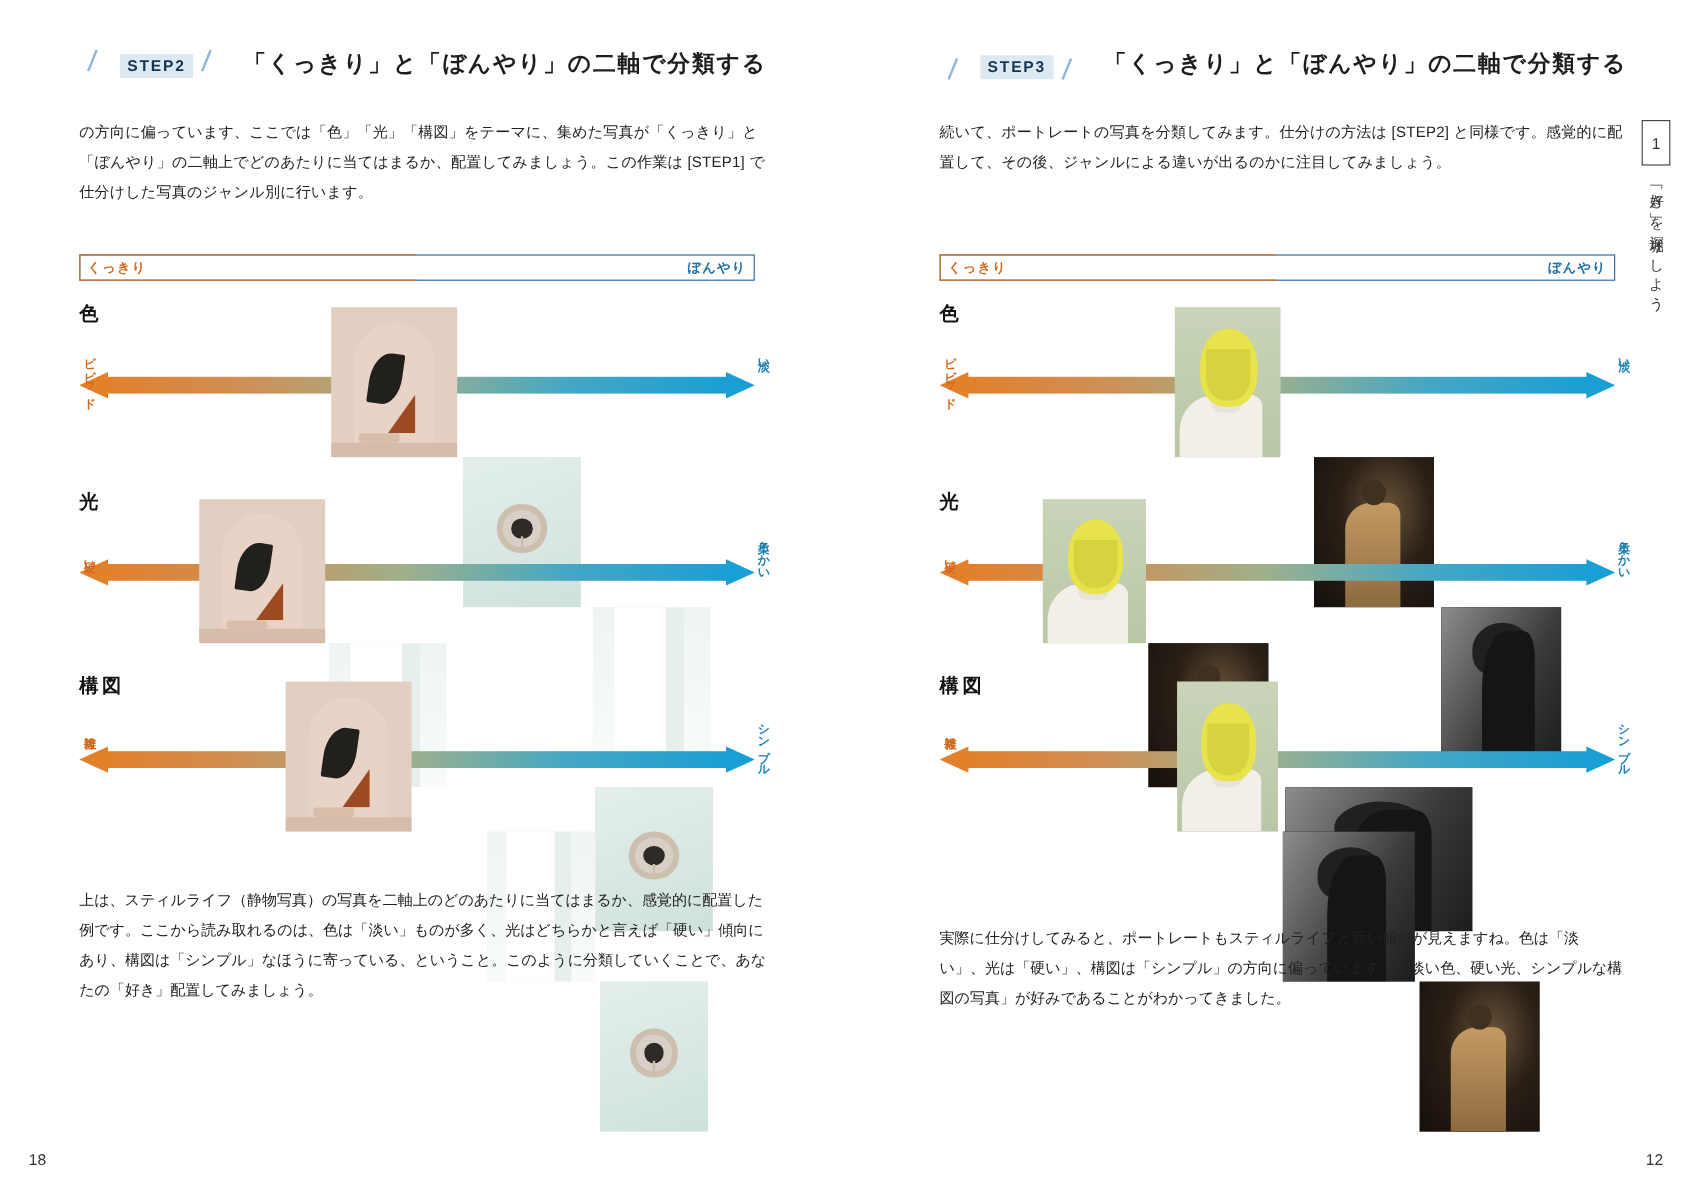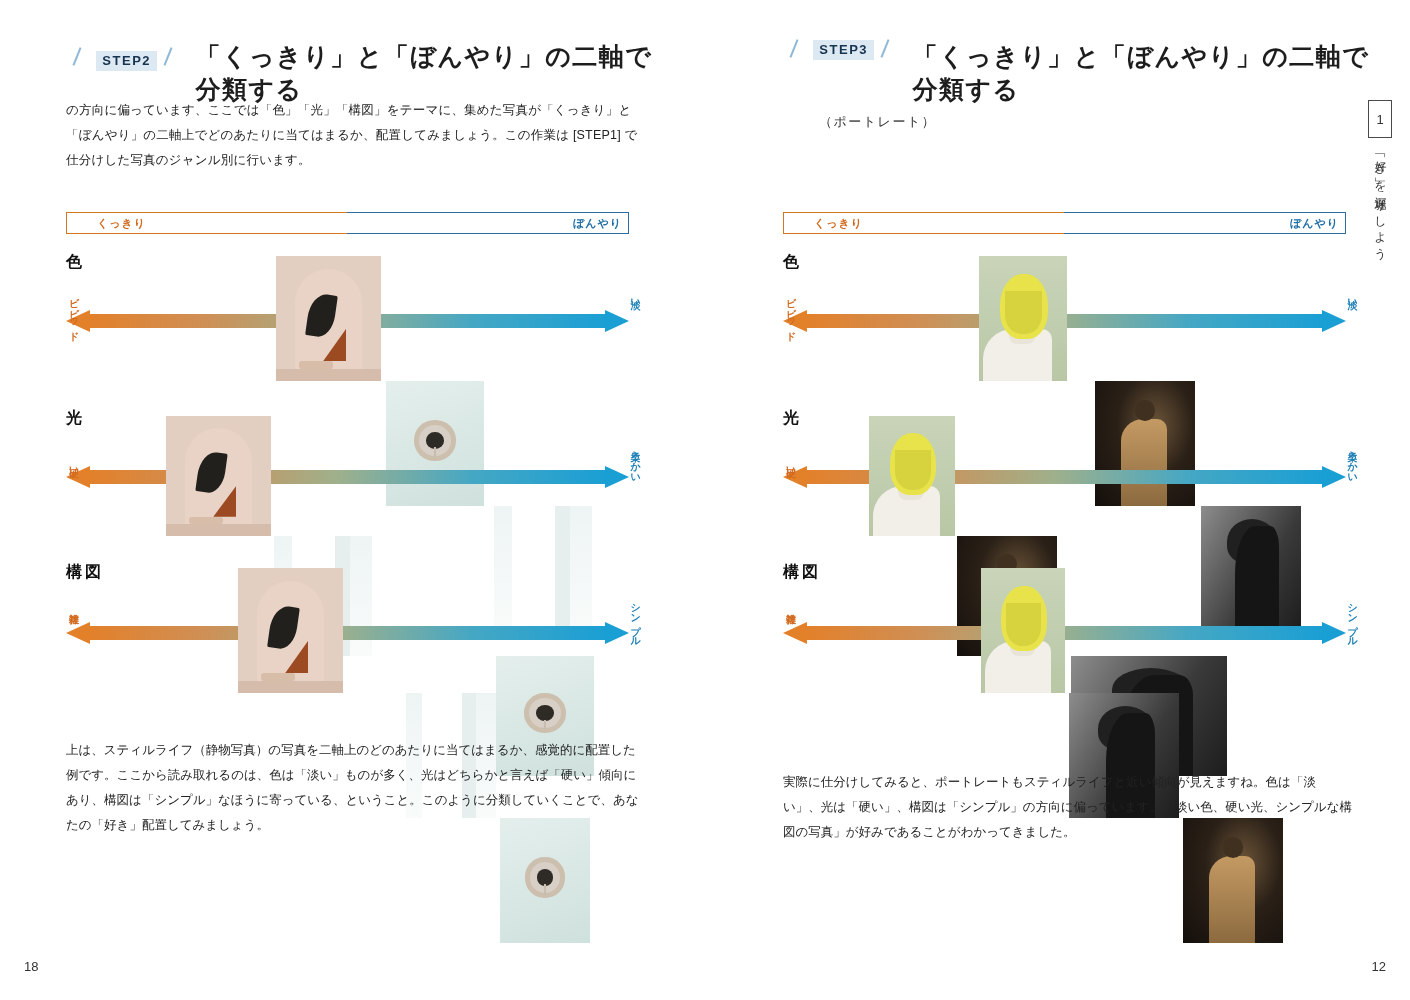--- a/index.html
+++ b/index.html
@@ -24,38 +24,38 @@
   }
   .slash:before{
     content:"";position:absolute;left:4px;top:-1px;width:2px;height:19px;
     background:#8fb8d8;transform:rotate(22deg);
   }
   .badge-text{
     background:#dce9f3;color:#16344f;padding:2px 6px 3px 6px;font-size:13px;
     letter-spacing:1.5px;font-weight:bold;
   }
   .head-title{
-    font-size:25px;font-weight:bold;color:#1d1d1d;letter-spacing:1.5px;
+    font-size:19px;font-weight:bold;color:#1d1d1d;letter-spacing:1.5px;
     margin-left:8px;
   }
   .head-sub{
     font-size:13px;color:#333;letter-spacing:1.5px;margin-top:7px;margin-left:36px;
   }
   .body-text{
     font-size:12.5px;line-height:2.0;color:#222;letter-spacing:0.2px;
   }
 
   
   .range-bar{
     position:absolute;height:22px;border:1px solid #2e6fa3;
     display:flex;align-items:center;justify-content:space-between;
     box-sizing:border-box;
   }
   .range-bar .left-lab{
-    font-size:11px;font-weight:bold;color:#d2691e;padding-left:6px;letter-spacing:1px;margin-left:24px;
+    font-size:11px;font-weight:bold;color:#d2691e;padding-left:6px;letter-spacing:1px;
   }
   .range-bar .right-lab{
     font-size:11px;font-weight:bold;color:#1f6fa5;padding-right:6px;letter-spacing:1px;
   }
   .range-bar:before{
     content:"";position:absolute;left:-1px;top:-1px;bottom:-1px;width:50%;
     border:1px solid #d2791f;border-right:none;box-sizing:border-box;
     pointer-events:none;
   }
 
@@ -256,29 +256,29 @@
     </div>
 
     <div class="caption" style="left:66px;top:738px;width:578px;">上は、スティルライフ（静物写真）の写真を二軸上のどのあたりに当てはまるか、感覚的に配置した例です。ここから読み取れるのは、色は「淡い」ものが多く、光はどちらかと言えば「硬い」傾向にあり、構図は「シンプル」なほうに寄っている、ということ。このように分類していくことで、あなたの「好き」配置してみましょう。</div>
 
     <div class="folio" style="left:24px;">18</div>
   </div>
 
   <div class="page page-right">
 
     <div class="step-head" style="left:78px;top:40px;width:600px;">
-      <div style="display:flex;align-items:flex-start;">
+      <div style="display:flex;align-items:flex-end;">
         <span class="slash"></span>
         <span class="badge-text">STEP3</span>
         <span class="slash"></span>
         <span class="head-title">「くっきり」と「ぼんやり」の二軸で分類する</span>
       </div>
-      <div class="head-sub">（ポートレート）</div>
-    </div>
-
+    </div>
+
+    <div class="body-text" style="position:absolute;left:78px;top:98px;width:570px;">続いて、ポートレートの写真を分類してみます。仕分けの方法は [STEP2] と同様です。感覚的に配置して、その後、ジャンルによる違いが出るのかに注目してみましょう。</div>
 
     <div class="range-bar" style="left:78px;top:212px;width:563px;">
       <span class="left-lab">くっきり</span>
       <span class="right-lab">ぼんやり</span>
     </div>
 
     <div class="row" style="left:78px;top:252px;width:563px;height:130px;">
       <div class="row-title" style="position:absolute;left:0;top:0;">色</div>
       <div class="axis" style="left:0;top:62px;width:563px;">
         <div class="line"></div>

